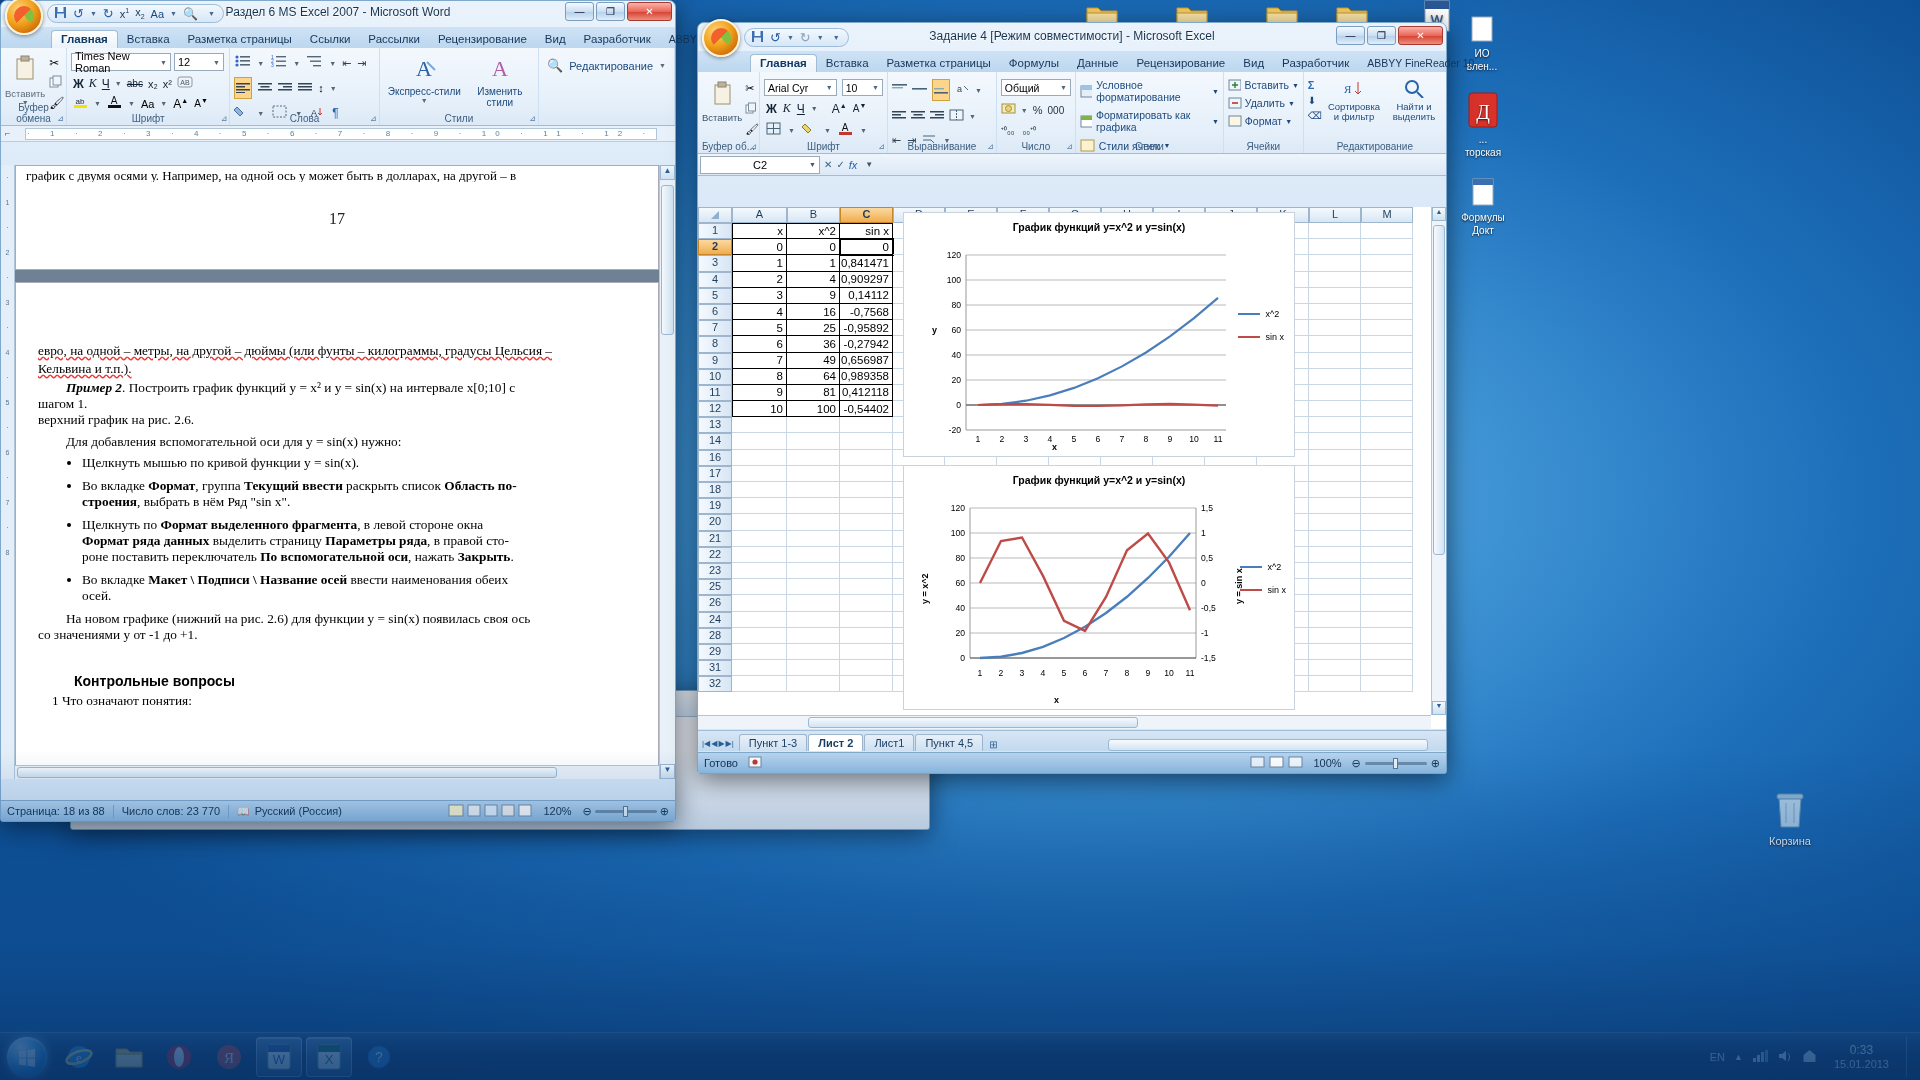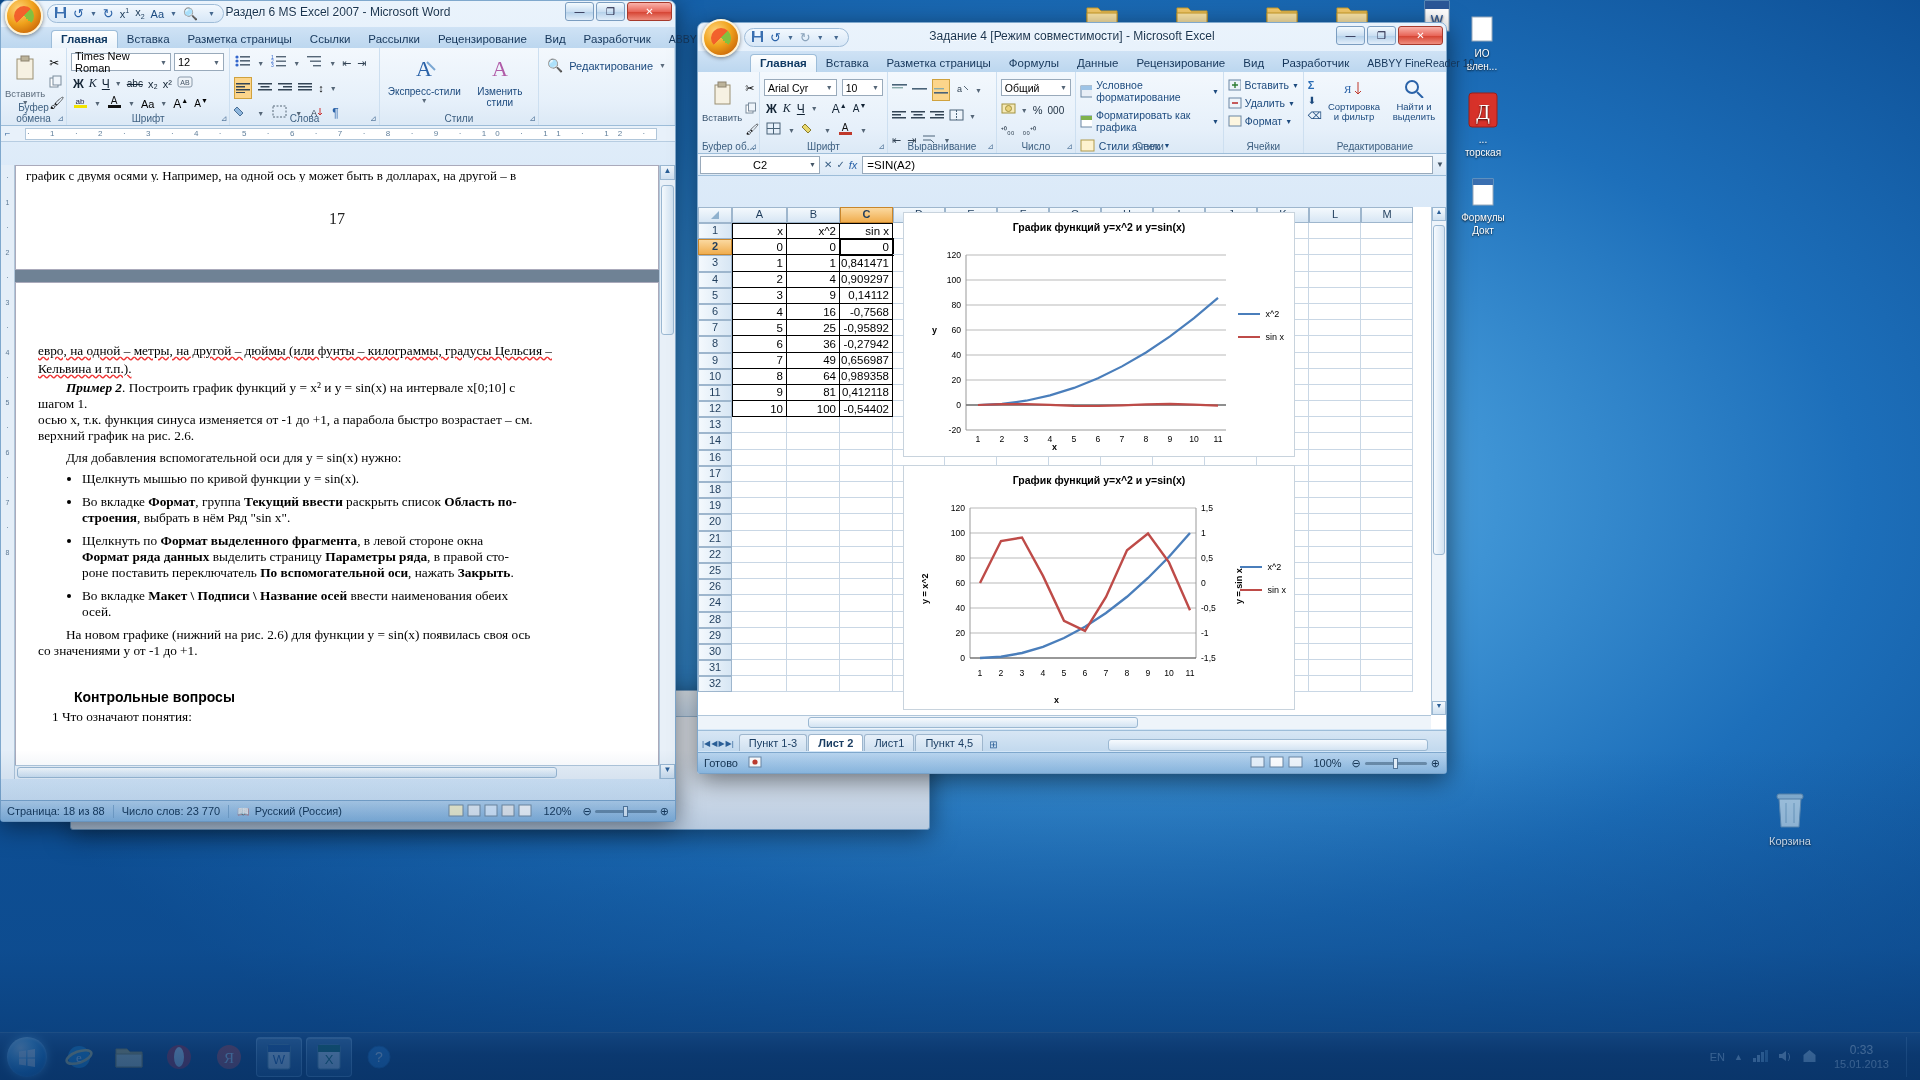--- a/index.html
+++ b/index.html
@@ -429,21 +429,20 @@
 
       <div style="position:absolute;left:14px;right:16px;top:105px;height:12px;background:#6f8295;"></div>
 
       <div id="wordpage" style="position:absolute;left:14px;right:16px;top:117px;bottom:0;background:#fff;border:1px solid #aab;padding:60px 14px 0 22px;">
         <div class="docline" style="text-decoration:underline;text-decoration-color:#e33;text-decoration-style:wavy">евро, на одной – метры, на другой – дюймы (или фунты – килограммы, градусы Цельсия –</div>
         <div class="docline" style="text-decoration:underline;text-decoration-color:#e33;text-decoration-style:wavy;display:inline-block">Кельвина и т.п.).</div>
         <div class="docline" style="margin-top:3px;text-indent:28px">
           <b style="font-style:italic">Пример 2</b><span>. Построить график функций y = x² и y = sin(x) на интервале x[0;10] с</span>
         </div>
         <div class="docline">шагом 1.</div>
-        <div class="docline">осью x, т.к. функция синуса изменяется  от -1 до +1, а парабола быстро возрастает – см.</div>
         <div class="docline">верхний график на рис. 2.6.</div>
         <div class="docline" style="margin-top:6px;text-indent:28px">Для добавления вспомогательной оси для  y = sin(x) нужно:</div>
 
         <ul style="margin:5px 0 0 0;padding-left:44px;list-style:disc;">
           <li class="docline" style="margin-top:4px">Щелкнуть мышью по кривой функции y = sin(x).</li>
           <li class="docline" style="margin-top:7px">
             <span>Во вкладке </span><b>Формат</b><span>,  группа </span><b>Текущий ввести</b><span> раскрыть список </span><b>Область по-</b><br>
             <b>строения</b><span>, выбрать в нём Ряд "sin x".</span>
           </li>
           <li class="docline" style="margin-top:7px">
@@ -763,23 +762,20 @@
     </div>
 
     <div style="height:22px;display:flex;align-items:center;background:linear-gradient(180deg,#eef5fc,#dce9f6);border-bottom:1px solid #9dbdd9;padding:0 2px;">
       <div style="width:120px;height:18px;background:#fff;border:1px solid #9ab;display:flex;align-items:center;justify-content:center;font-size:11px;position:relative">
         <span>C2</span>
         <span style="position:absolute;right:3px;font-size:7px;color:#456">▼</span>
       </div>
       <span style="margin:0 4px;font-size:10px;color:#3a5f85">✕</span>
       <span style="margin-right:4px;font-size:10px;color:#3a5f85">✓</span>
       <span style="margin-right:5px;font-size:11px;color:#2a62a8;font-style:italic">fx</span>
-      <div style="flex:1;height:18px;background:#fff;border:1px solid #9ab;font-size:11.5px;display:flex;align-items:center;padding:0 4px;">
-        <span>=SIN(A2)</span>
-      </div>
       <span style="margin-left:3px;font-size:8px;color:#456">▼</span>
     </div>
 
     <div style="position:absolute;left:0;right:0;top:184px;bottom:44px;background:#fff;overflow:hidden;">
 
       <div style="display:flex;height:16px;">
         <div class="colhdr" style="width:34px"><svg width="12" height="10" style="margin-top:2px">
               <path d="M10 1L10 9L2 9z" fill="#8fb1ce"></path>
             </svg></div>
         <div class="colhdr" style="width:55px">A</div>
@@ -1128,20 +1124,36 @@
             <div class="cell" style="width: 52px;"></div>
             <div class="cell" style="width: 52px;"></div>
             <div class="cell" style="width: 52px;"></div>
             <div class="cell" style="width: 52px;"></div>
             <div class="cell" style="width: 52px;"></div>
             <div class="cell" style="width: 52px;"></div>
             <div class="cell" style="width: 52px;"></div>
             <div class="cell" style="width: 52px;"></div>
           </div>
           <div style="display: flex; height: 16.2px;">
+            <div class="rowhdr" style="width: 34px;">23</div>
+            <div class="cell" style="width: 55px;"></div>
+            <div class="cell" style="width: 53px;"></div>
+            <div class="cell" style="width: 53px;"></div>
+            <div class="cell" style="width: 52px;"></div>
+            <div class="cell" style="width: 52px;"></div>
+            <div class="cell" style="width: 52px;"></div>
+            <div class="cell" style="width: 52px;"></div>
+            <div class="cell" style="width: 52px;"></div>
+            <div class="cell" style="width: 52px;"></div>
+            <div class="cell" style="width: 52px;"></div>
+            <div class="cell" style="width: 52px;"></div>
+            <div class="cell" style="width: 52px;"></div>
+            <div class="cell" style="width: 52px;"></div>
+          </div>
+          <div style="display: flex; height: 16.2px;">
             <div class="rowhdr" style="width: 34px;">25</div>
             <div class="cell" style="width: 55px;"></div>
             <div class="cell" style="width: 53px;"></div>
             <div class="cell" style="width: 53px;"></div>
             <div class="cell" style="width: 52px;"></div>
             <div class="cell" style="width: 52px;"></div>
             <div class="cell" style="width: 52px;"></div>
             <div class="cell" style="width: 52px;"></div>
             <div class="cell" style="width: 52px;"></div>
             <div class="cell" style="width: 52px;"></div>
@@ -1193,36 +1205,20 @@
             <div class="cell" style="width: 52px;"></div>
             <div class="cell" style="width: 52px;"></div>
             <div class="cell" style="width: 52px;"></div>
             <div class="cell" style="width: 52px;"></div>
             <div class="cell" style="width: 52px;"></div>
             <div class="cell" style="width: 52px;"></div>
             <div class="cell" style="width: 52px;"></div>
           </div>
           <div style="display: flex; height: 16.2px;">
             <div class="rowhdr" style="width: 34px;">29</div>
-            <div class="cell" style="width: 55px;"></div>
-            <div class="cell" style="width: 53px;"></div>
-            <div class="cell" style="width: 53px;"></div>
-            <div class="cell" style="width: 52px;"></div>
-            <div class="cell" style="width: 52px;"></div>
-            <div class="cell" style="width: 52px;"></div>
-            <div class="cell" style="width: 52px;"></div>
-            <div class="cell" style="width: 52px;"></div>
-            <div class="cell" style="width: 52px;"></div>
-            <div class="cell" style="width: 52px;"></div>
-            <div class="cell" style="width: 52px;"></div>
-            <div class="cell" style="width: 52px;"></div>
-            <div class="cell" style="width: 52px;"></div>
-          </div>
-          <div style="display: flex; height: 16.2px;">
-            <div class="rowhdr" style="width: 34px;">30</div>
             <div class="cell" style="width: 55px;"></div>
             <div class="cell" style="width: 53px;"></div>
             <div class="cell" style="width: 53px;"></div>
             <div class="cell" style="width: 52px;"></div>
             <div class="cell" style="width: 52px;"></div>
             <div class="cell" style="width: 52px;"></div>
             <div class="cell" style="width: 52px;"></div>
             <div class="cell" style="width: 52px;"></div>
             <div class="cell" style="width: 52px;"></div>
             <div class="cell" style="width: 52px;"></div>

